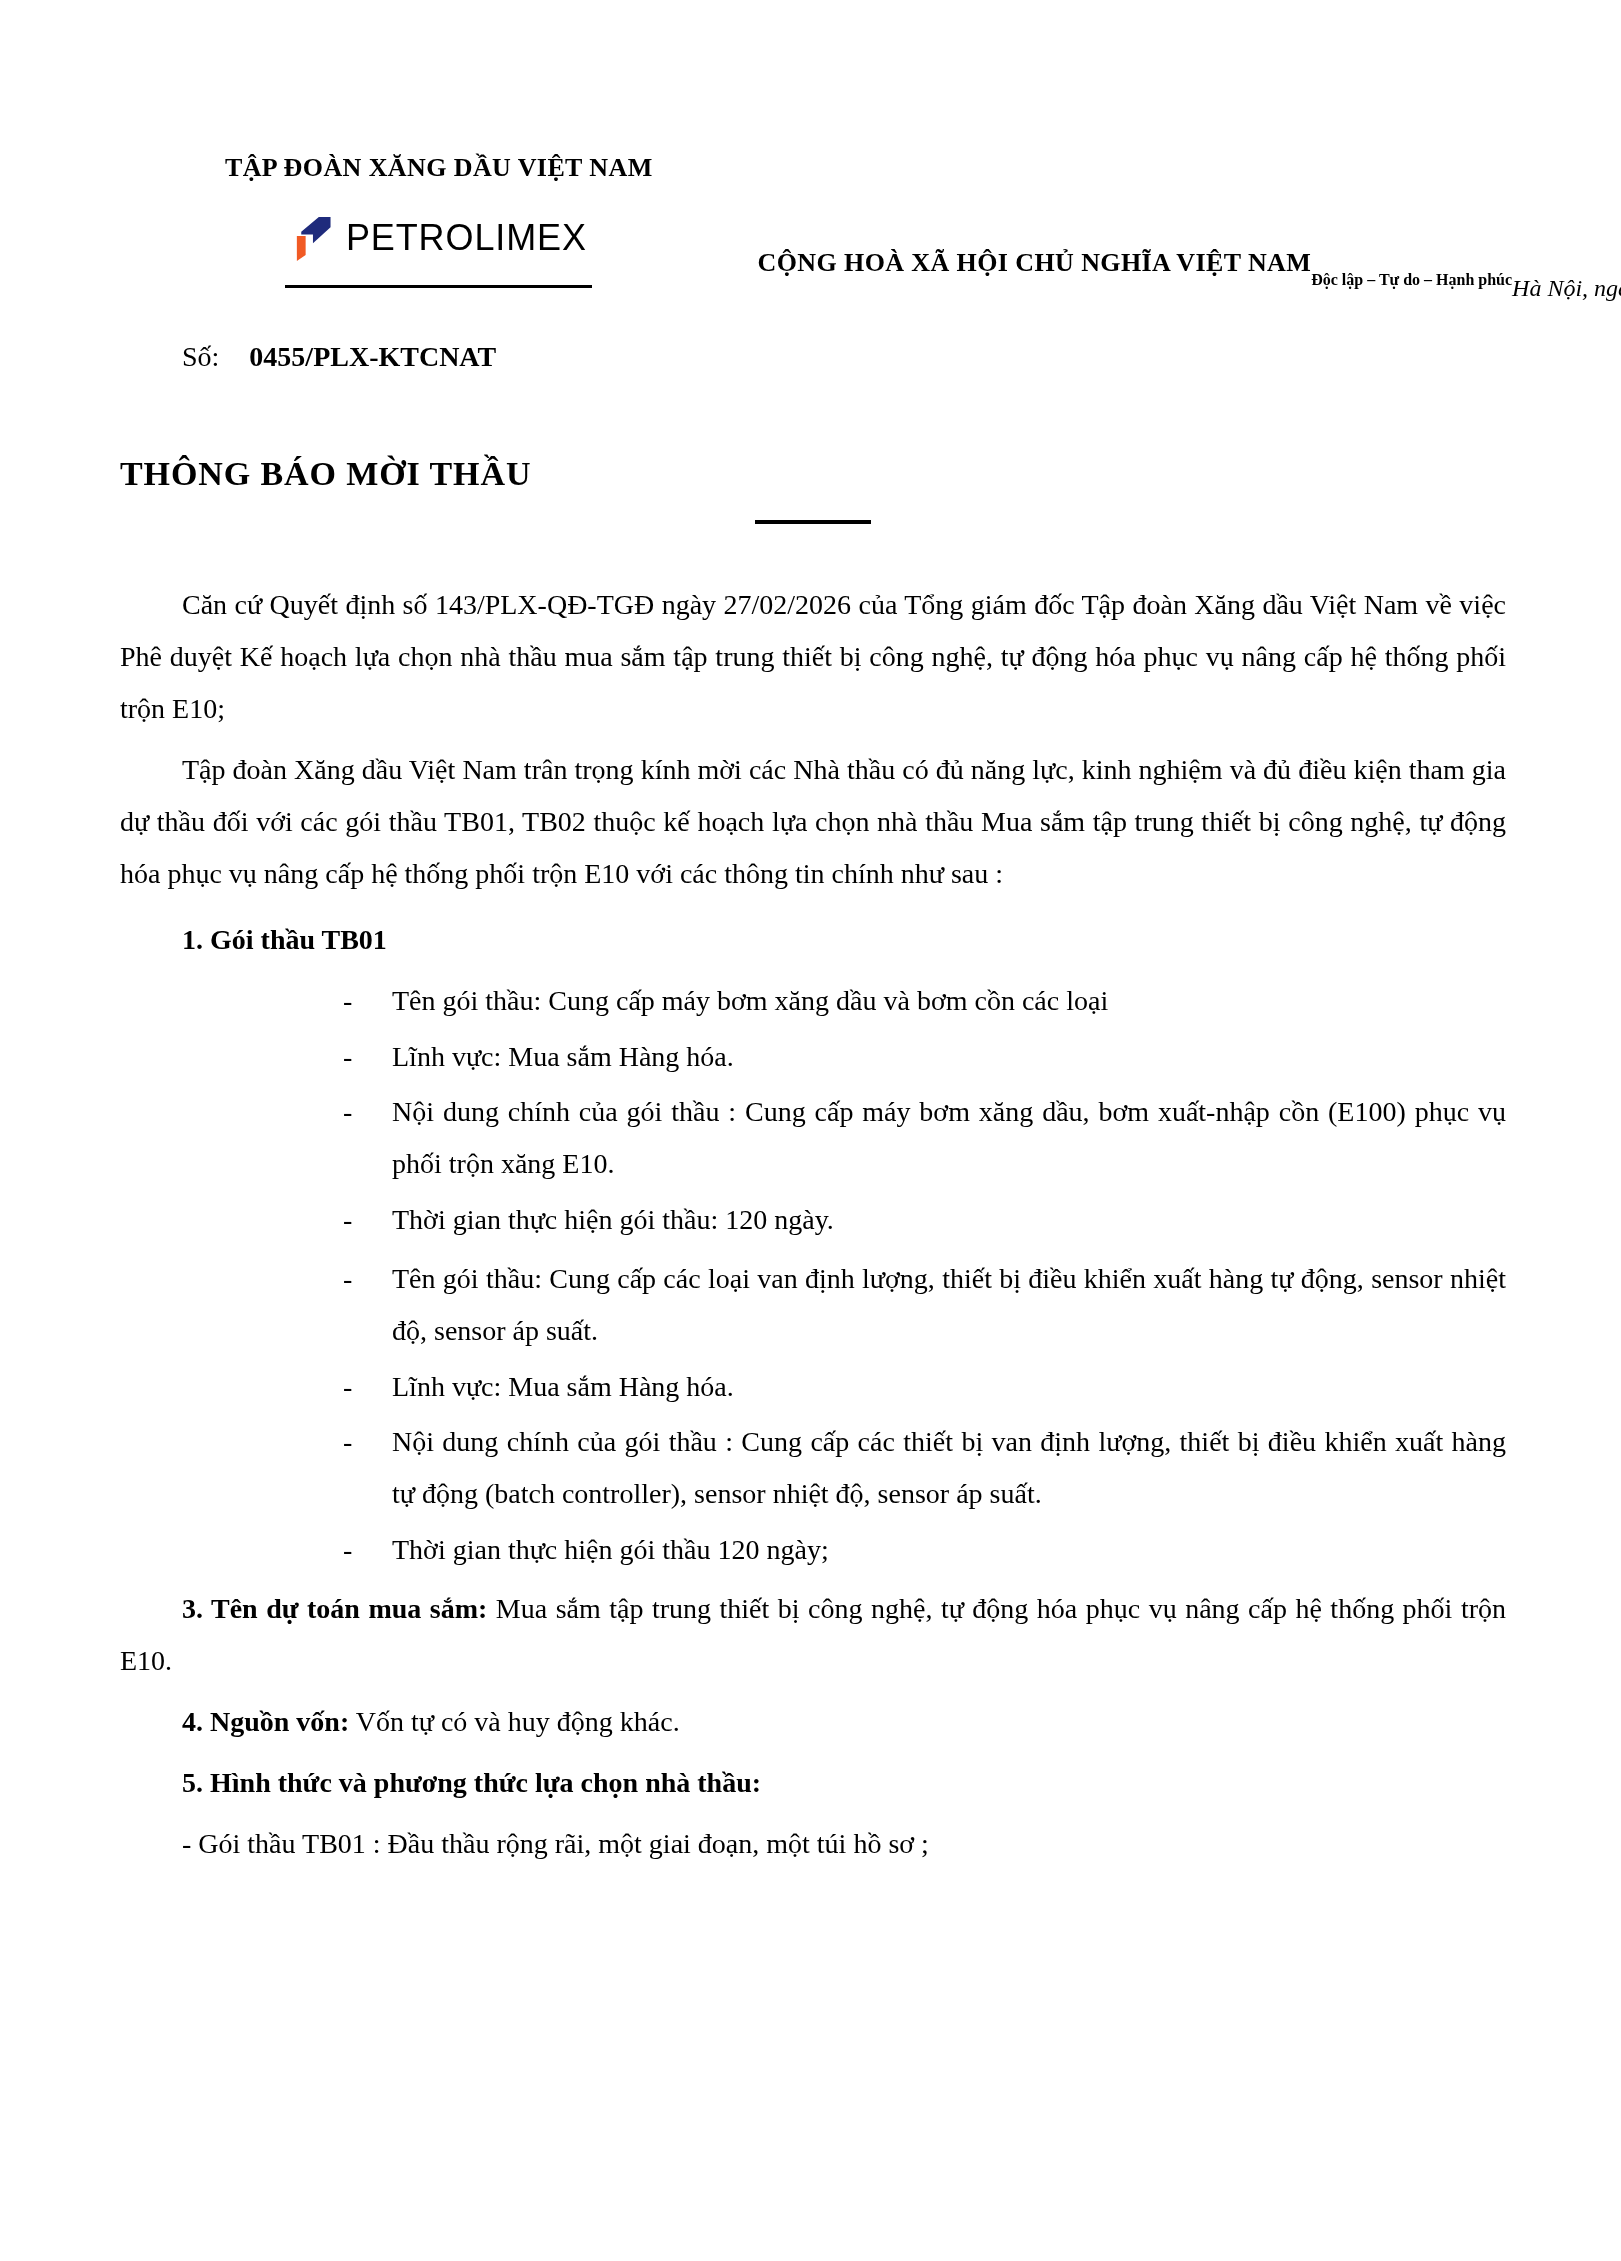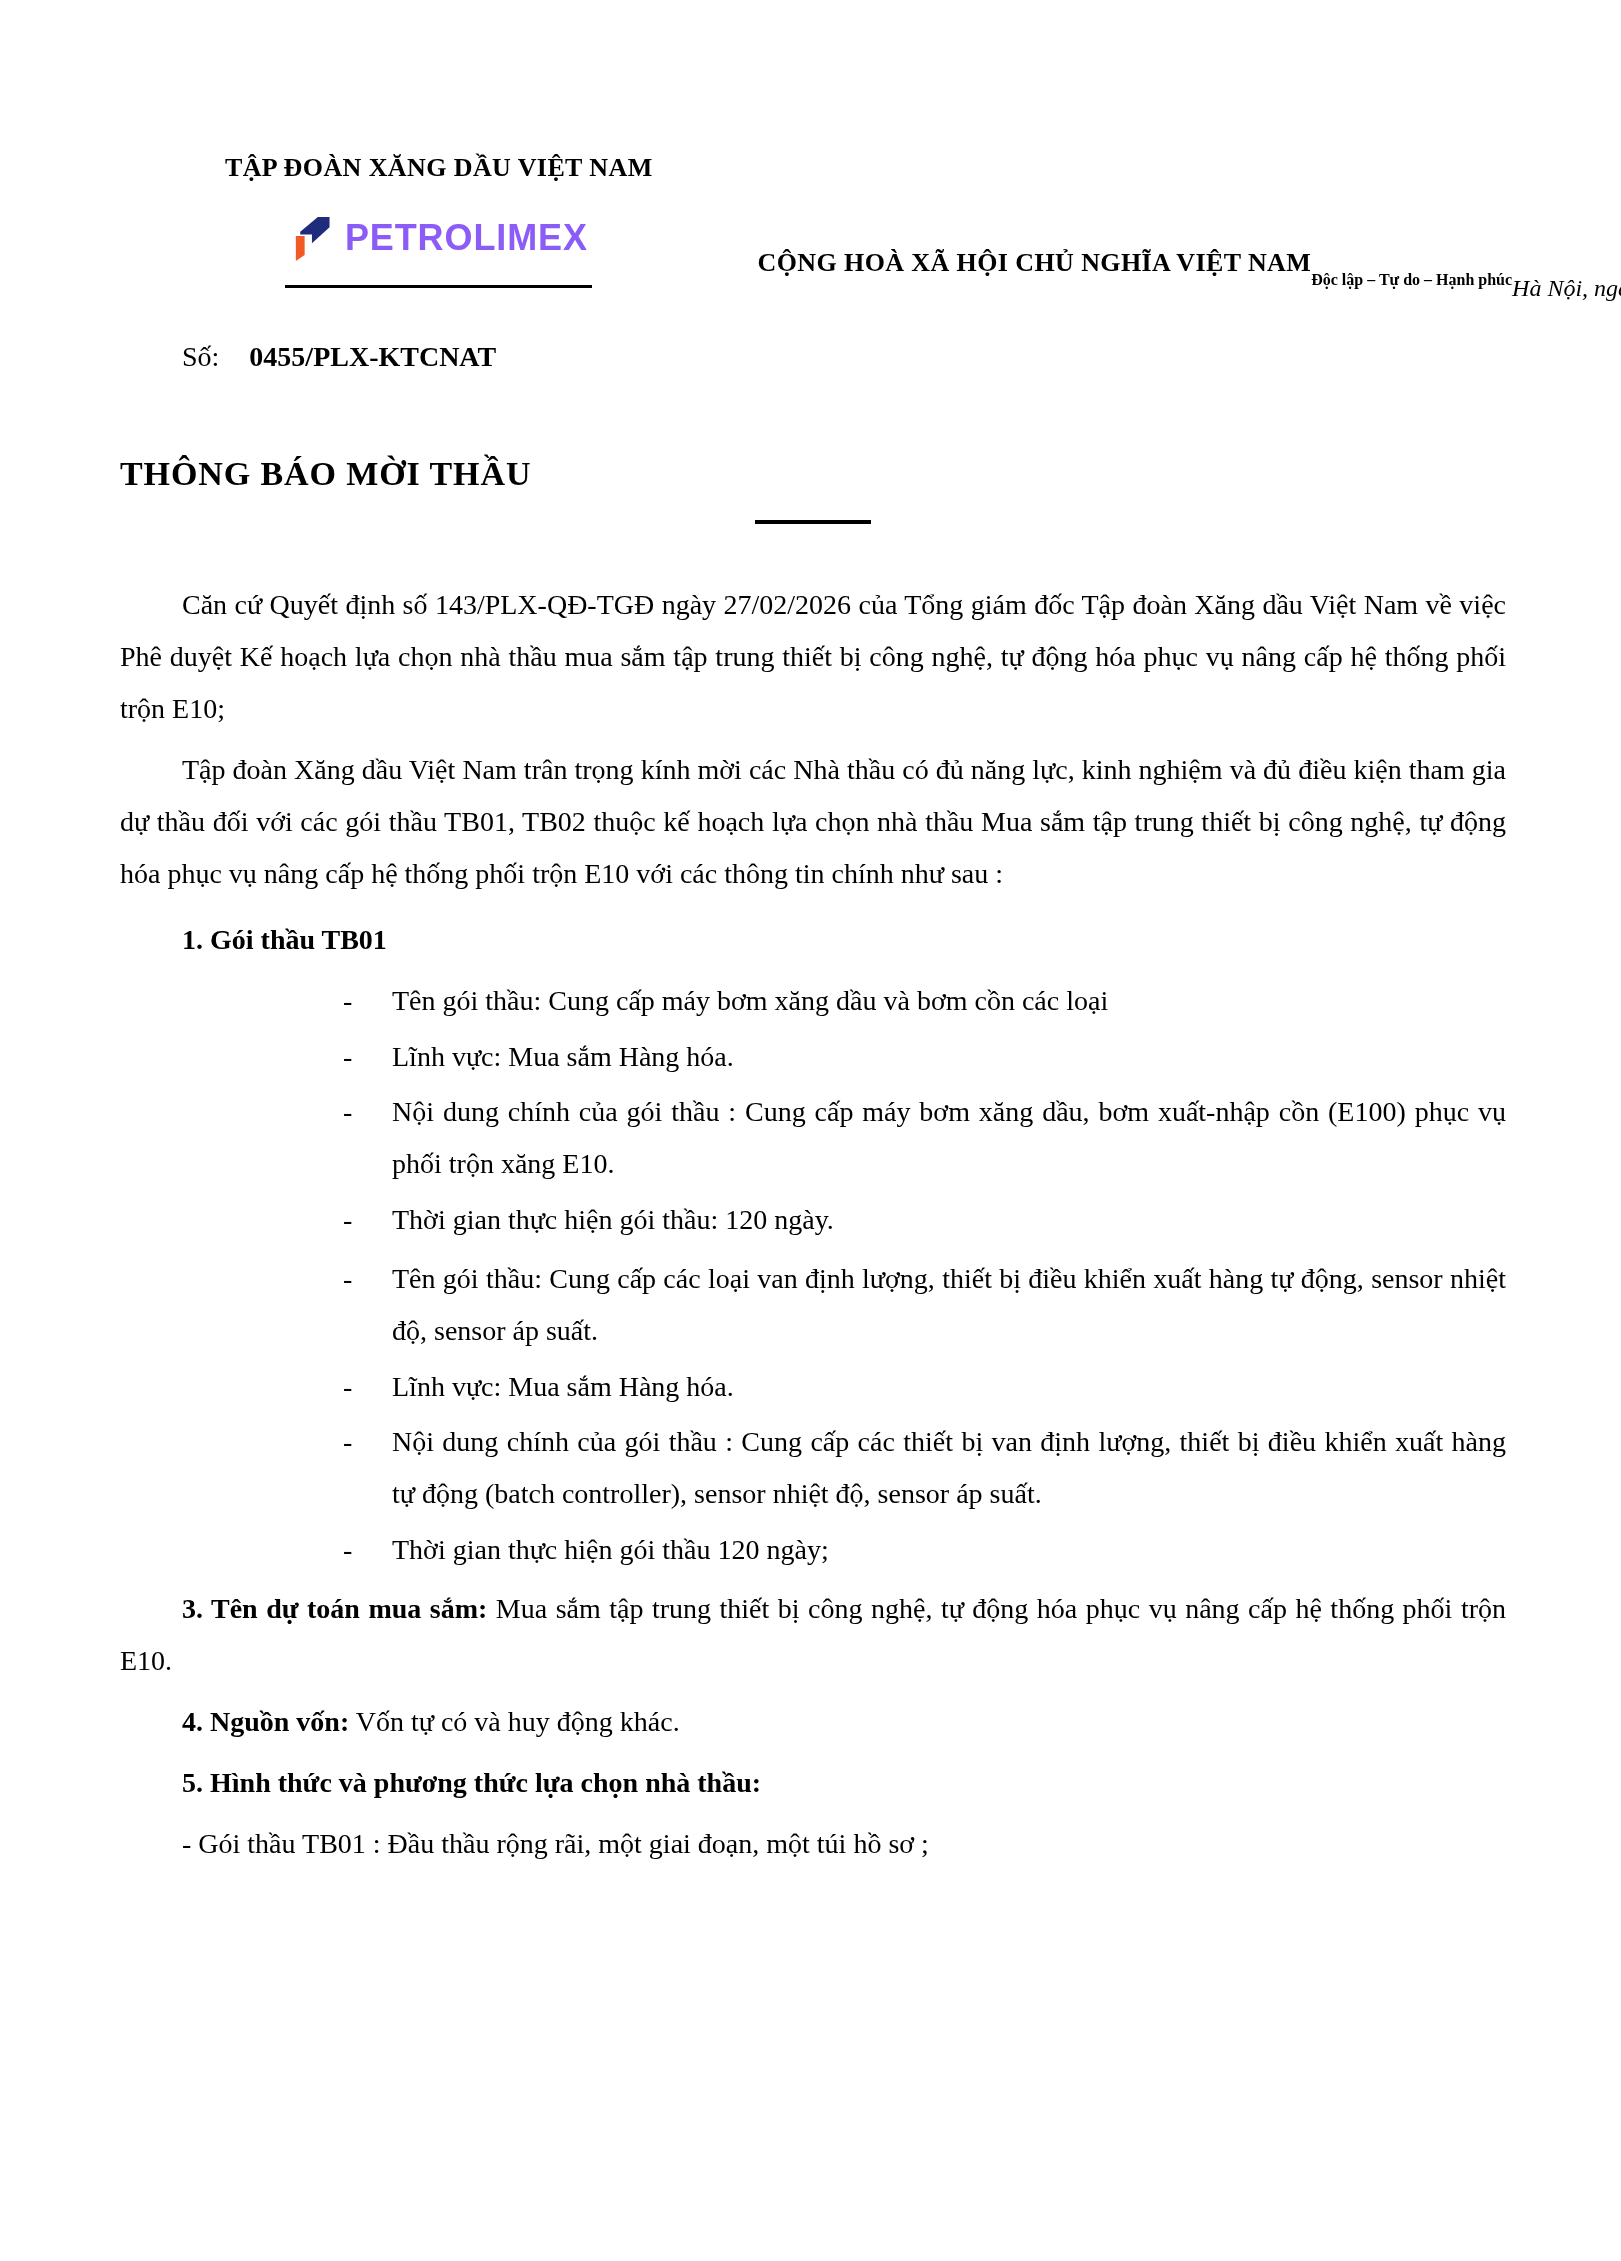--- a/index.html
+++ b/index.html
@@ -17,22 +17,22 @@
   .header { display:flex; width:100%; }
   .header-left  { width:46%; display:flex; flex-direction:column; align-items:center; }
   .header-right { width:54%; display:flex; flex-direction:row; align-items:center; }
   .org-name, .republic {
     font-size:26px; font-weight:700; white-space:nowrap; letter-spacing:0.4px;
   }
   .logo { margin-top:27px; display:flex; align-items:center; gap:14.3px; }
   .logo svg { width:41px; height:55px; display:block; }
   .logo-text {
     font-family:"Liberation Sans", sans-serif;
-    font-weight:700; font-size:36px; letter-spacing:0.9px;
-    color:#8b5cf6;
+    font-weight:400; font-size:36px; letter-spacing:0.9px;
+    color:#000000;
   }
   .rule { background:#000; height:3.6px; }
   .rule-left  { width:307px; margin-top:19.6px; }
   .rule-right { width:294px; margin-top:80px; }
   .rule-title { width:116px; margin:27px auto 0; }
   .doc-number {
     align-self:flex-start; margin-top:53px; padding-left:62px;
     font-size:28px; white-space:nowrap;
   }
   .doc-number strong { font-weight:700;margin-left:23px; }

